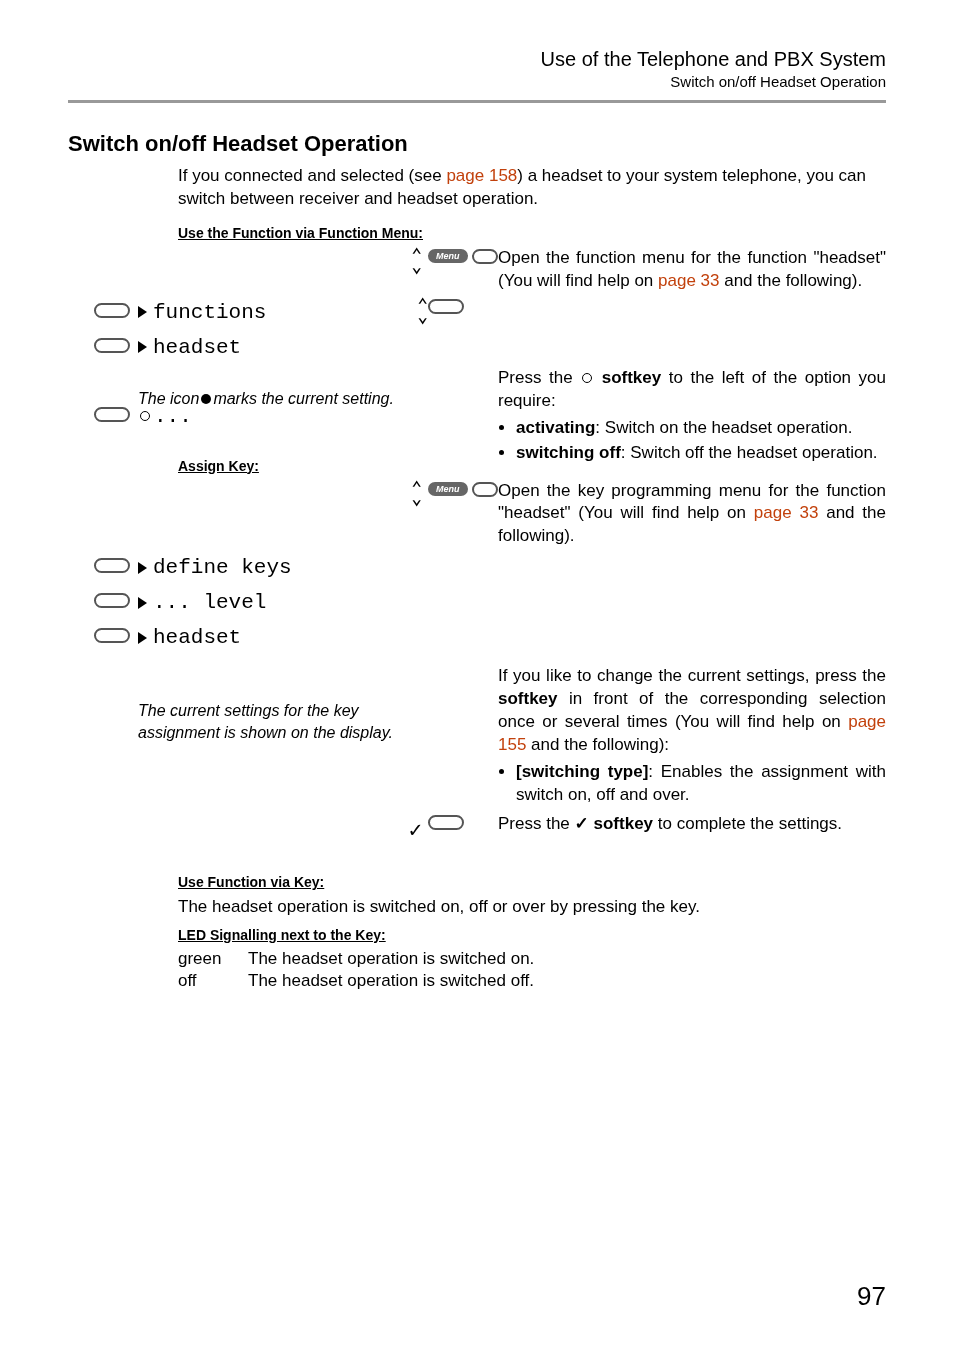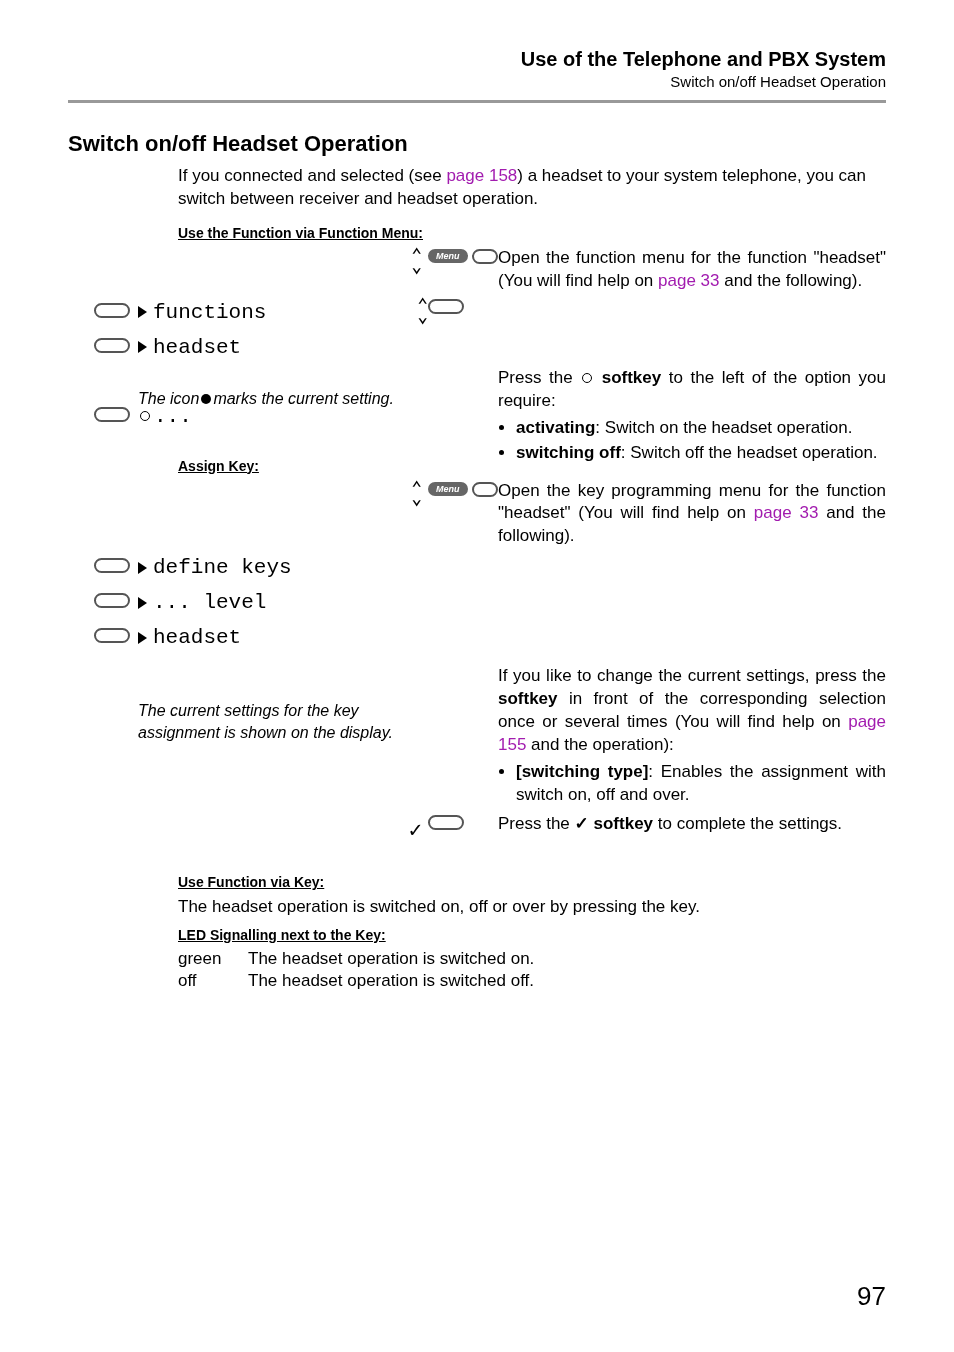--- a/index.html
+++ b/index.html
@@ -1,24 +1,24 @@
 <!DOCTYPE html>
 <html><head>
 <meta charset="utf-8">
 <style>
   * { box-sizing: border-box; margin: 0; padding: 0; }
   html, body { width: 954px; background: #fff; font-family: Arial, Helvetica, sans-serif; color: #000; }
   .page { width: 954px; min-height: 1352px; padding: 48px 68px 40px 68px; position: relative; }
   .hdr { text-align: right; margin-bottom: 6px; }
-  .hdr-title { font-weight: bold; font-size: 20px; }
+  .hdr-title { font-weight: normal; font-size: 20px; }
   .hdr-sub { font-size: 15px; margin-top: 2px; }
   .rule { border: none; border-top: 3px solid #999; margin: 10px 0 28px 0; }
   .h2 { font-weight: bold; font-size: 22px; margin-bottom: 8px; }
   .intro { font-size: 17px; margin-left: 110px; margin-bottom: 14px; line-height: 1.35; }
-  .link { color: #a21caf; }
+  .link { color: #c2410c; }
   .sect-title { font-weight: bold; text-decoration: underline; font-size: 14px; margin-left: 110px; margin-bottom: 6px; margin-top: 8px; }
   .row { display: flex; align-items: flex-start; margin-bottom: 4px; }
   .col-left-icon { width: 70px; display: flex; justify-content: flex-end; padding-right: 8px; padding-top: 6px; }
   .col-display { width: 290px; font-family: "Courier New", monospace; font-size: 21px; display: flex; align-items: center; padding-top: 4px; padding-bottom: 4px; }
   .col-mid { width: 70px; display: flex; flex-direction: row; align-items: center; justify-content: flex-start; gap: 4px; padding-top: 2px; }
   .col-right { flex: 1; font-size: 17px; line-height: 1.35; text-align: justify; }
   .col-right ul { margin-left: 18px; margin-top: 4px; }
   .col-right li { margin-bottom: 2px; }
   .pointer::before { content: ""; display: inline-block; width: 0; height: 0; border-top: 6px solid transparent; border-bottom: 6px solid transparent; border-left: 9px solid #000; margin-right: 6px; vertical-align: middle; }
   .italic { font-style: italic; font-family: Arial, sans-serif; font-size: 16px; line-height: 1.35; margin-top: 17px; }
@@ -191,21 +191,21 @@
 
   <div class="spacer-s"></div>
 
   <div class="row">
     <div class="col-left-icon"></div>
     <div class="col-display italic" style="font-family:Arial; padding-top:18px;">
       <span>The current settings for the key assignment is shown on the display.</span>
     </div>
     <div class="col-mid"></div>
     <div class="col-right">
-      <span>If you like to change the current settings, press the </span><b>softkey</b><span> in front of the corresponding selection once or several times (You will find help on </span><span class="link">page 155</span><span> and the operation):</span>
+      <span>If you like to change the current settings, press the </span><b>softkey</b><span> in front of the corresponding selection once or several times (You will find help on </span><span class="link">page 155</span><span> and the following):</span>
       <ul>
         <li><b>[switching type]</b><span>: Enables the assignment with switch on, off and over.</span></li>
       </ul>
     </div>
   </div>
 
   <div class="row">
     <div class="col-left-icon"></div>
     <div class="col-display" style="justify-content:flex-end; padding-right:6px;">
       <span class="checkmark">✓</span>

